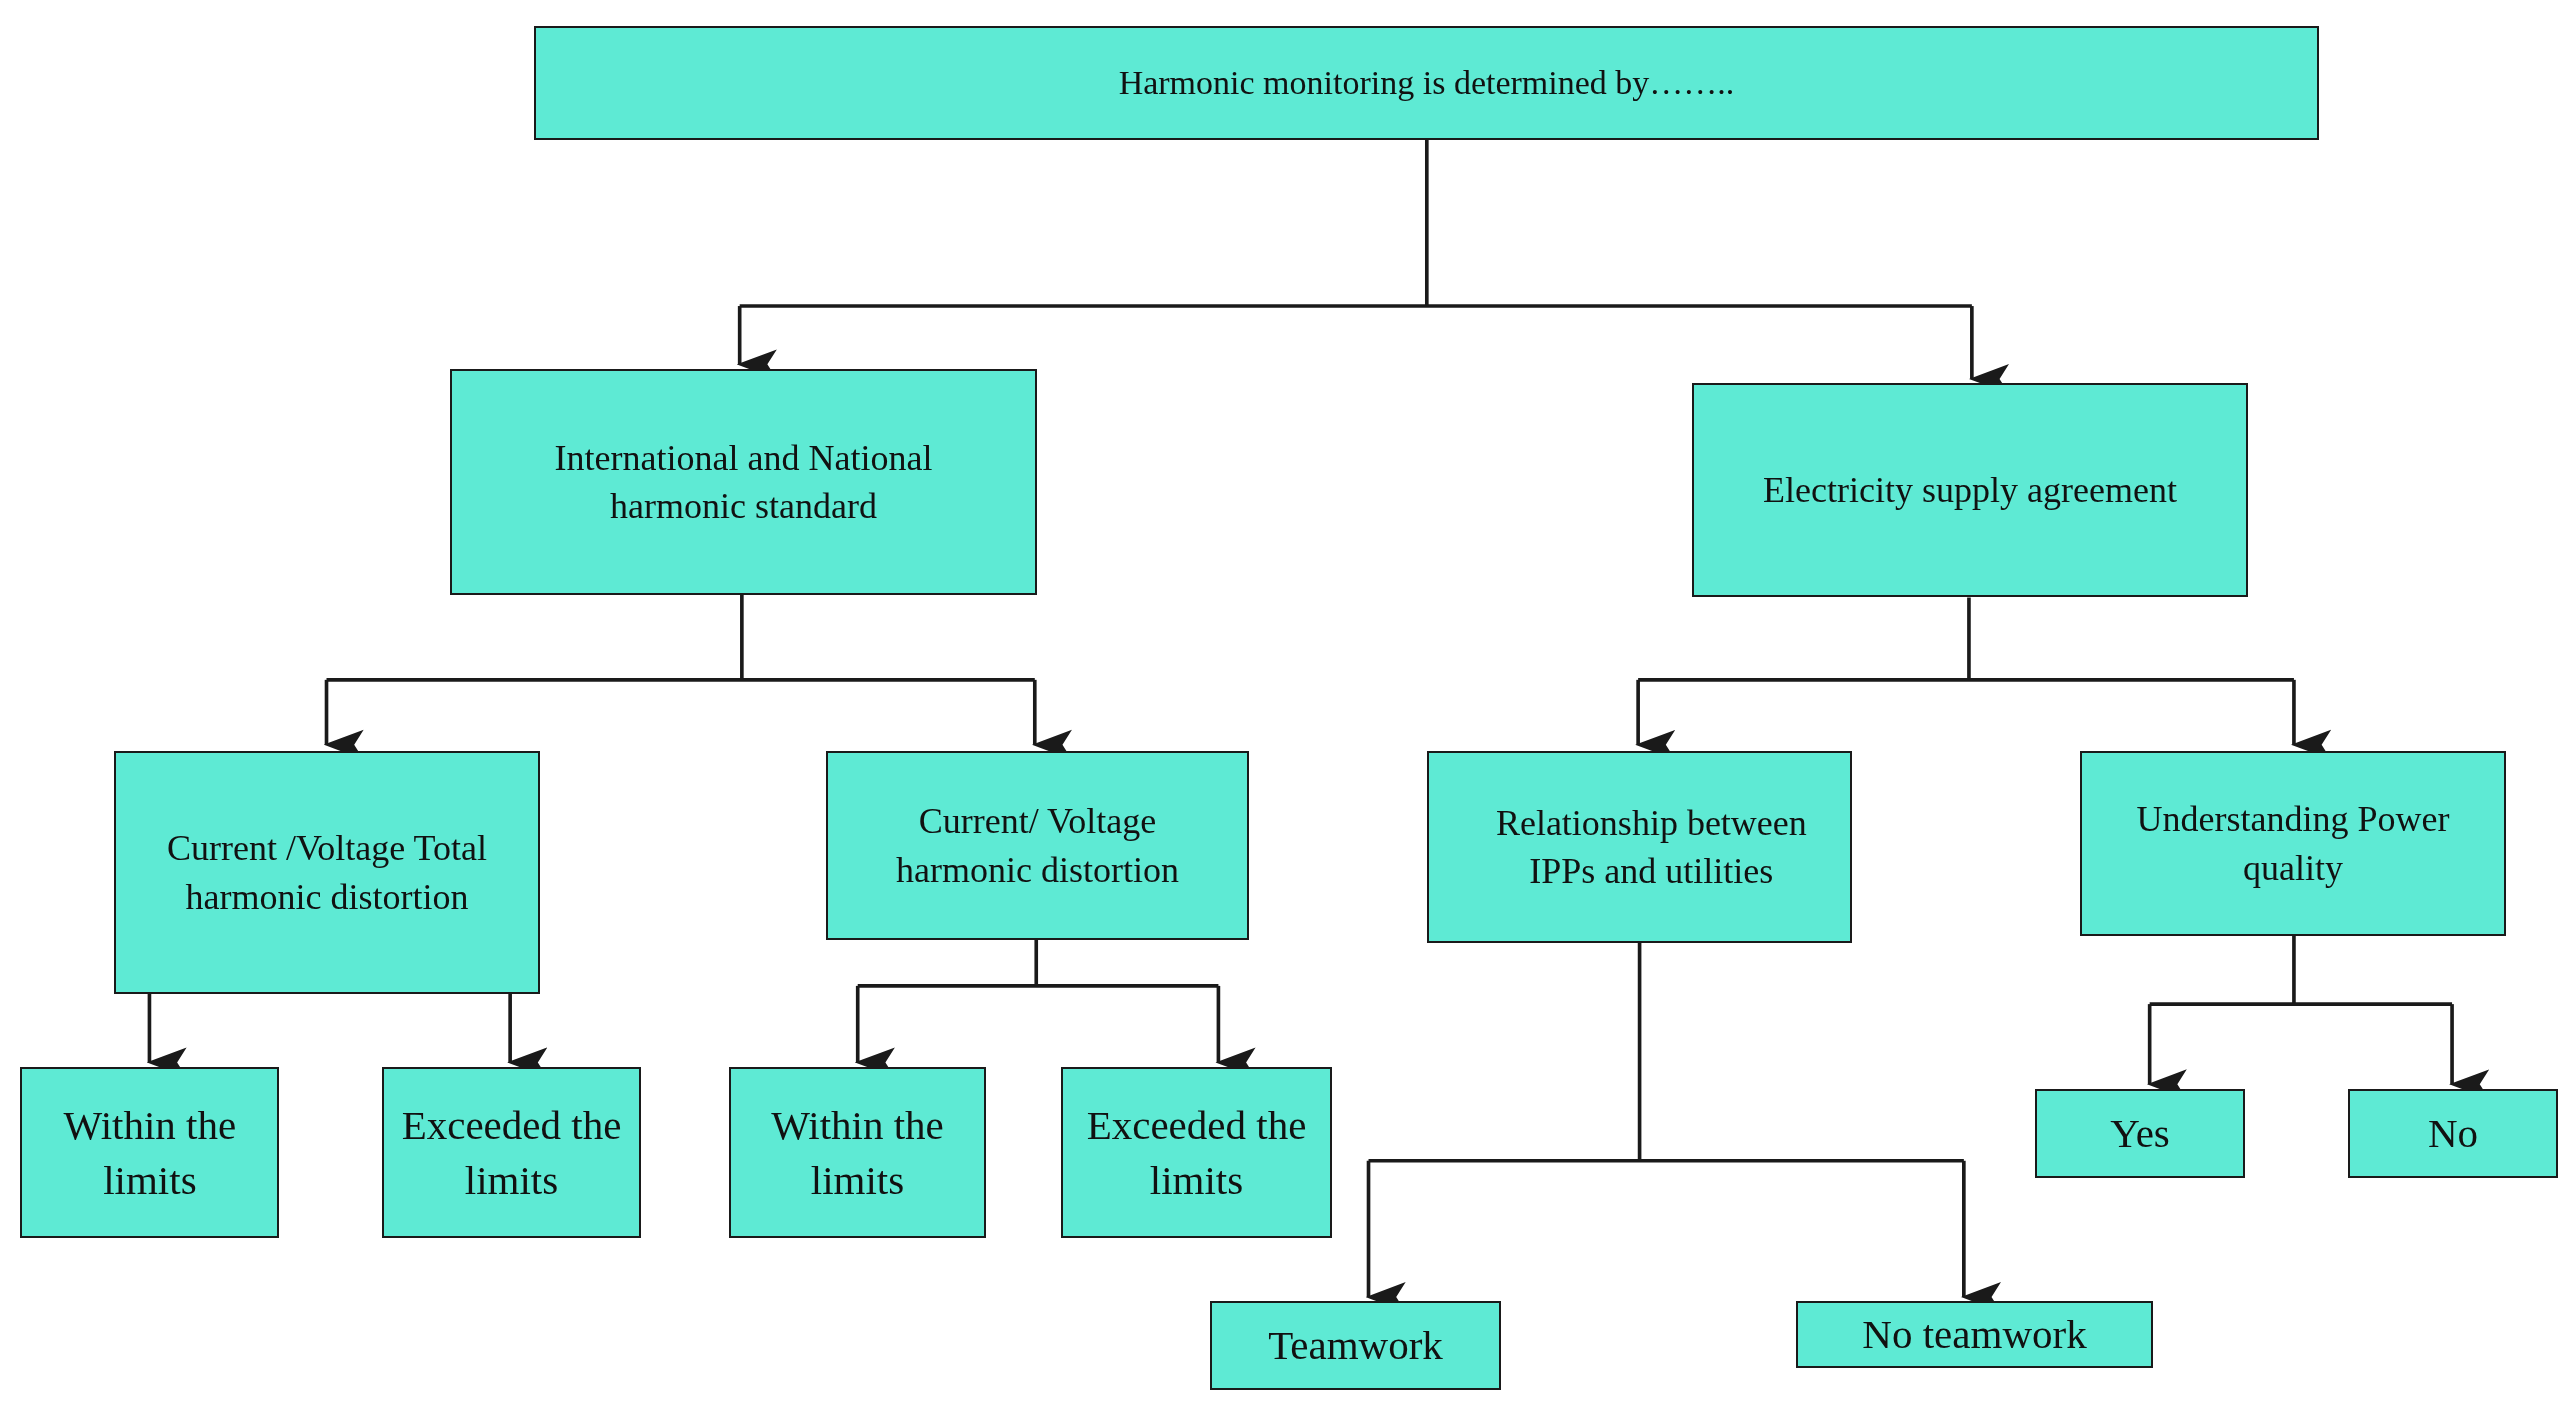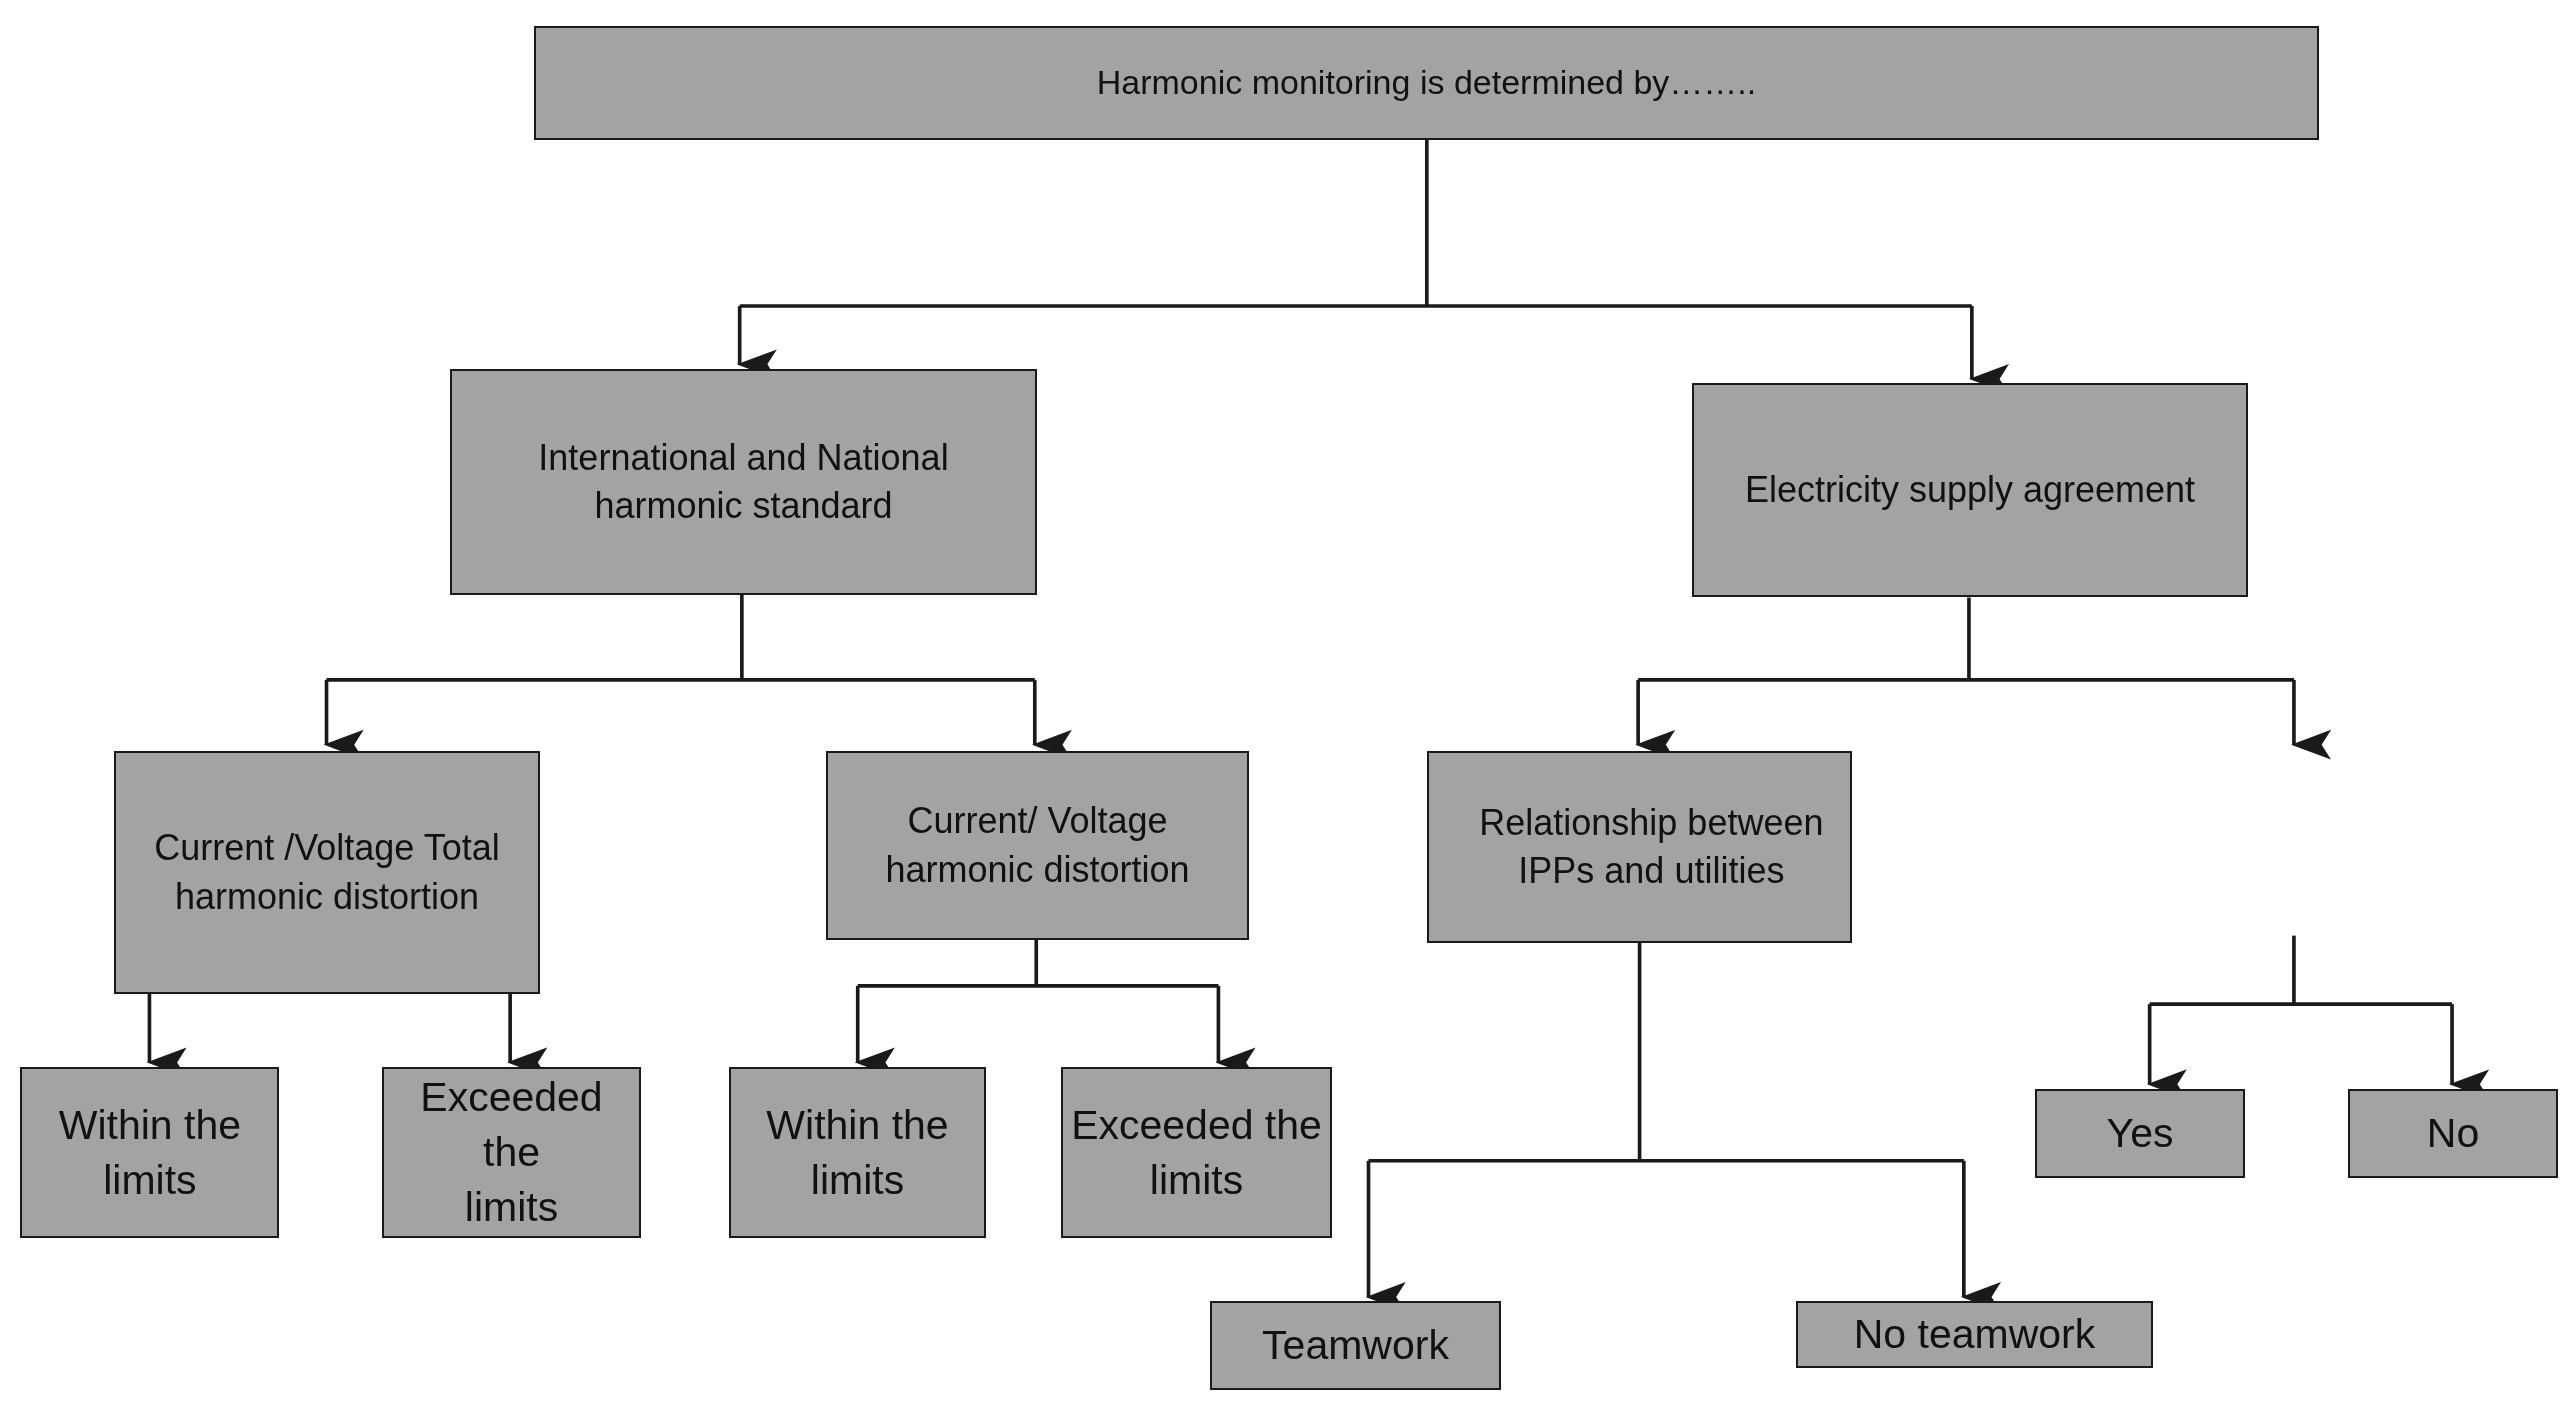--- a/index.html
+++ b/index.html
@@ -20,31 +20,32 @@
     position: absolute;
     left: 0;
     top: 0;
     width: 2576px;
     height: 1418px;
     pointer-events: none;
   }
   .node {
     position: absolute;
     box-sizing: border-box;
-    background: #a3a3a3;
+    background: #5eead4;
     border: 2.2px solid #1a1a1a;
     display: flex;
     align-items: center;
     justify-content: center;
     text-align: center;
     color: #111111;
     line-height: 1.34;
     padding: 2.9px 7.3px;
     z-index: 2;
     white-space: pre-line;
+    font-family: Liberation Serif, serif;
   }
   .node-label {
     display: block;
     width: 100%;
     text-align: center;
   }
   
   .lvl-root  { font-size: 34px; }
   .lvl-two   { font-size: 36px; }
   .lvl-three { font-size: 36px; }
@@ -125,20 +126,24 @@
   <div class="node lvl-three" style="left:826px; top:751px; width:423px; height:189px;justify-content:center;">
     <span class="node-label">Current/ Voltage
 harmonic distortion</span>
   </div>
 
   <div class="node lvl-three" style="left:1427px; top:751px; width:425px; height:192px;padding-left:31px;">
     <span class="node-label">Relationship between
 IPPs and utilities</span>
   </div>
 
+  <div class="node lvl-three" style="left:2080px; top:751px; width:426px; height:185px;">
+    <span class="node-label">Understanding Power
+quality</span>
+  </div>
 
   <div class="node lvl-leaf" style="left:20.4px; top:1067px; width:259px; height:171px;">
     <span class="node-label">Within the
 limits</span>
   </div>
 
   <div class="node lvl-leaf" style="left:382px; top:1067px; width:259px; height:171px;">
     <span class="node-label">Exceeded the
 limits</span>
   </div>

